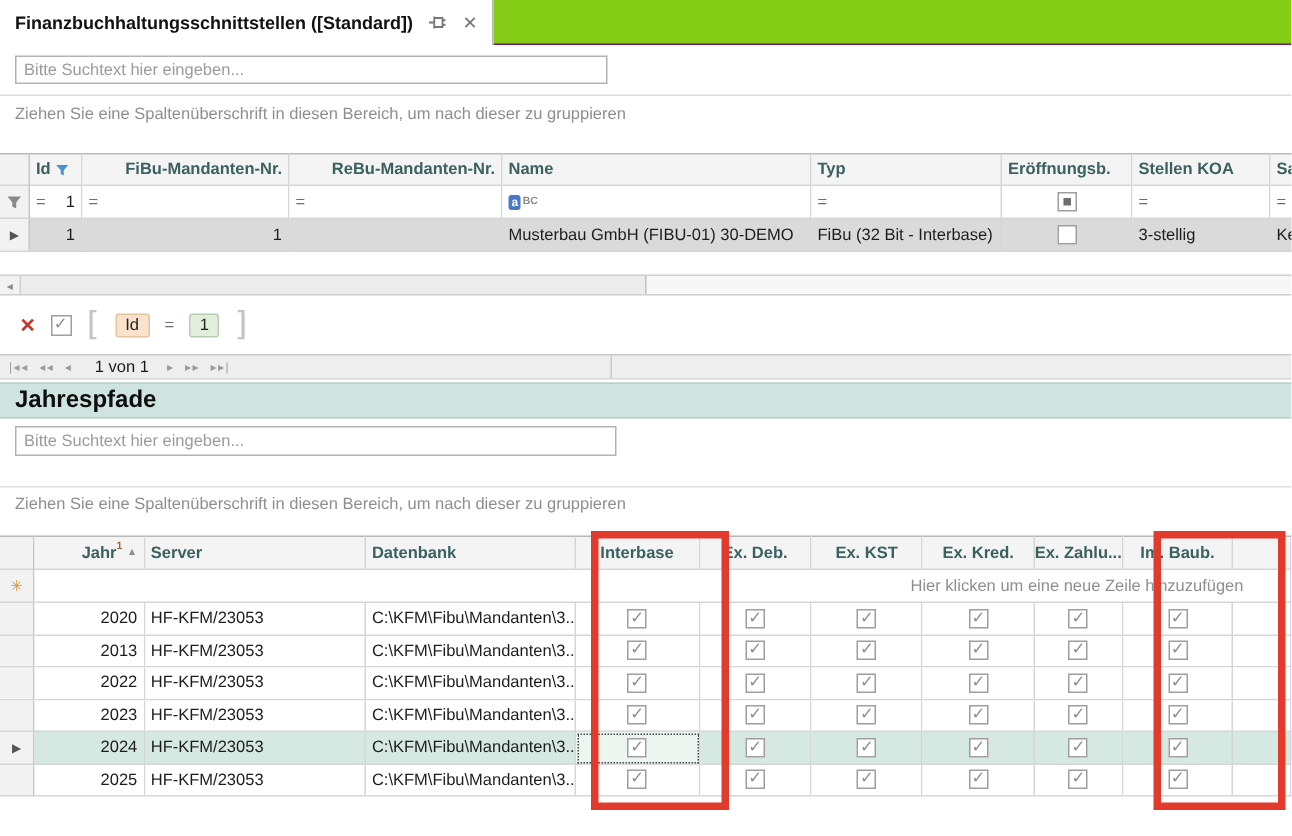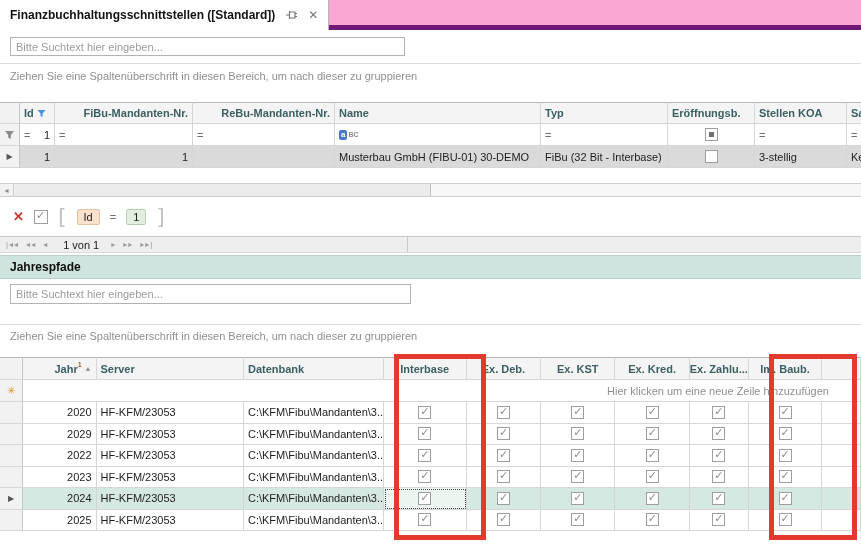--- a/index.html
+++ b/index.html
@@ -1,20 +1,20 @@
 <!DOCTYPE html>
 <html><head>
 <meta charset="utf-8">
 <style>
   *{box-sizing:border-box;margin:0;padding:0}
   html,body{width:861px;height:557px;overflow:hidden}
   body{position:relative;font-family:"Liberation Sans",sans-serif;font-size:11px;color:#1d1d1d;background:#fff}
 
   
-  .tabbar{position:absolute;left:0;top:0;width:861px;height:30px;background:#f9a8d4;border-bottom:5px solid #701a75;display:flex}
+  .tabbar{position:absolute;left:0;top:0;width:861px;height:30px;background:#84cc16;border-bottom:1px solid #701a75;display:flex}
   .tab{background:#fff;display:flex;align-items:center;gap:10px;padding:0 10px;border-right:1px solid #b5b5b5;height:30px}
   .tab-title{font-weight:bold;font-size:12px;color:#111}
   .tbtn{color:#777;font-size:12px;line-height:1;display:flex;align-items:center}
 
   
   .search{position:absolute;border:1px solid #b3b3b3;background:#fff;color:#9b9b9b;display:flex;align-items:center;padding-left:5px}
   #search1{left:10px;top:37px;width:395px;height:19px}
   #search2{left:10px;top:284px;width:401px;height:20px}
   .hline{position:absolute;left:0;width:861px;border-top:1px solid #dedede}
   .hint{position:absolute;left:10px;color:#8f8f8f}
@@ -70,21 +70,21 @@
   .chip.field{background:#fae2cc;border:1px solid #e3c3a0}
   .chip.val{background:#e2eede;border:1px solid #b9ccb4}
 
   
   #pager{position:absolute;left:0;top:236px;width:861px;height:17px;background:#eeeeee;border-top:1px solid #c9c9c9;border-bottom:1px solid #dadada;display:flex;align-items:center}
   .pbox{width:408px;height:100%;border-right:1px solid #c9c9c9;display:flex;align-items:center;padding-left:6px}
   .pnav{color:#9a9a9a;font-size:8px;letter-spacing:1px;margin-right:7px}
   .ptext{color:#1a1a1a;margin:0 12px 0 8px}
 
   
-  #secbar{position:absolute;left:0;top:255px;width:861px;height:24px;background:#cfe4de;border-top:1px solid #b7d0c9;border-bottom:1px solid #b7d0c9;display:flex;align-items:center;padding-left:10px;font-weight:bold;font-size:12px;color:#0e0e0e}
+  #secbar{position:absolute;left:0;top:255px;width:861px;height:24px;background:#cfe4de;border-top:1px solid #b7d0c9;border-bottom:1px solid #b7d0c9;display:flex;align-items:center;padding-left:10px;font-weight:bold;font-size:16px;color:#0e0e0e}
 
   
   .nrhint{position:absolute;left:398px;top:23px;width:640px;height:22px;display:flex;align-items:center;justify-content:center;color:#8f8f8f}
   .star{color:#e0922f;font-size:10px}
   .rowarr{color:#555;font-size:8px}
 
   
   .redbox{position:absolute;border:5px solid #e23b2e;pointer-events:none;z-index:9;background:transparent}
   #red1{left:394px;top:354px;width:92px;height:186px}
   #red2{left:769px;top:354px;width:88px;height:186px}
@@ -294,21 +294,21 @@
     <div class="cell c v8">
         <span class="cb ck"></span>
       </div>
     <div class="cell c v9">
         <span class="cb ck"></span>
       </div>
     <div class="cell v10"></div>
   </div>
   <div class="grow drow">
     <div class="cell icell v0"></div>
-    <div class="cell r v1">2029</div>
+    <div class="cell r v1">2013</div>
     <div class="cell v2">HF-KFM/23053</div>
     <div class="cell v3">C:\KFM\Fibu\Mandanten\3...</div>
     <div class="cell c v4">
         <span class="cb ck"></span>
       </div>
     <div class="cell c v5">
         <span class="cb ck"></span>
       </div>
     <div class="cell c v6">
         <span class="cb ck"></span>

